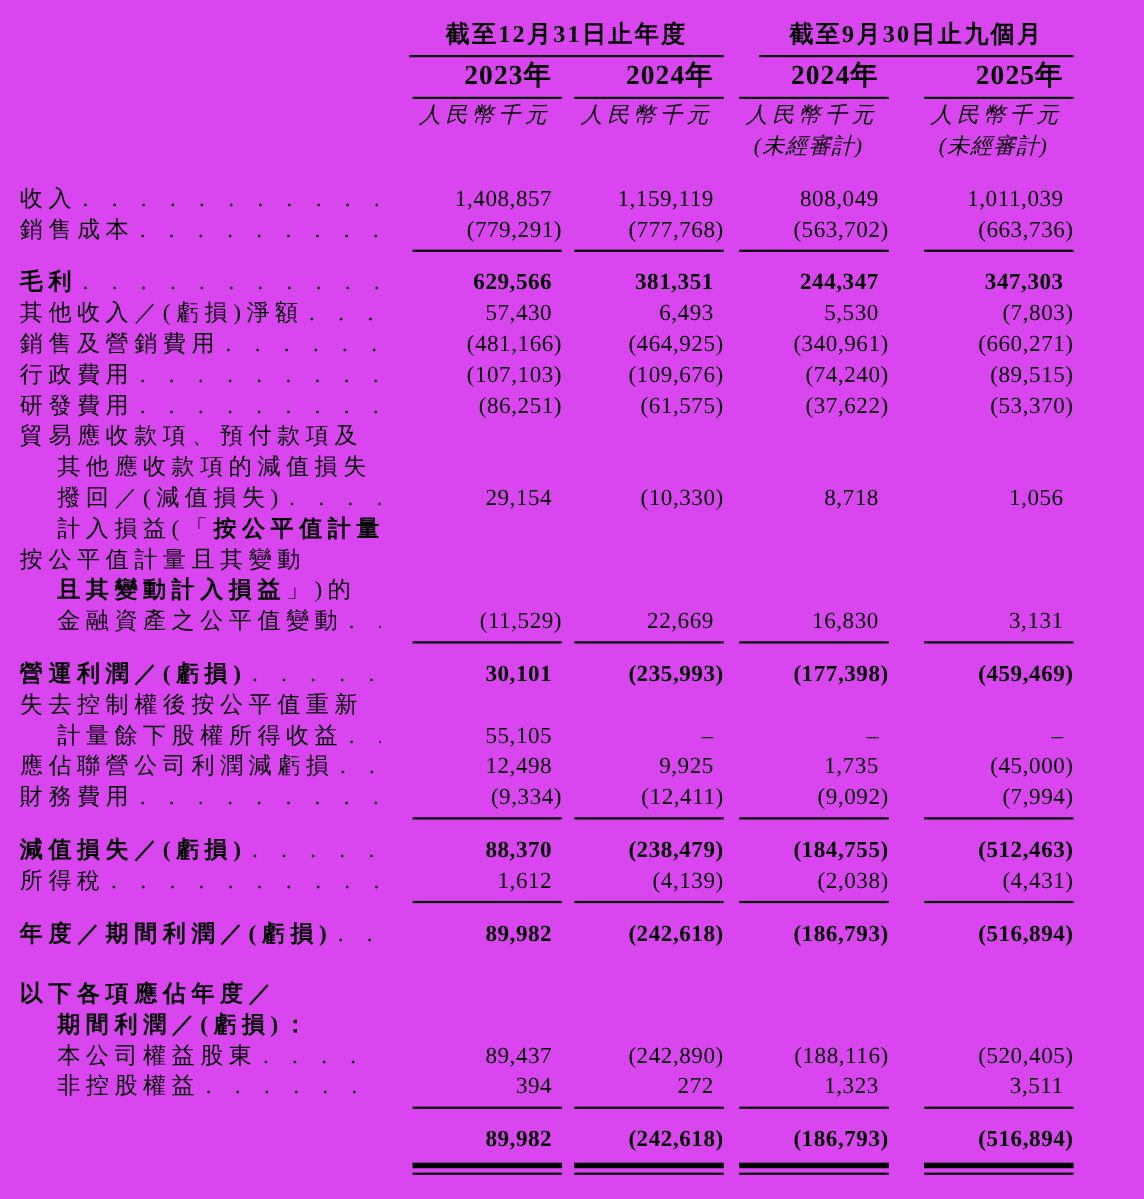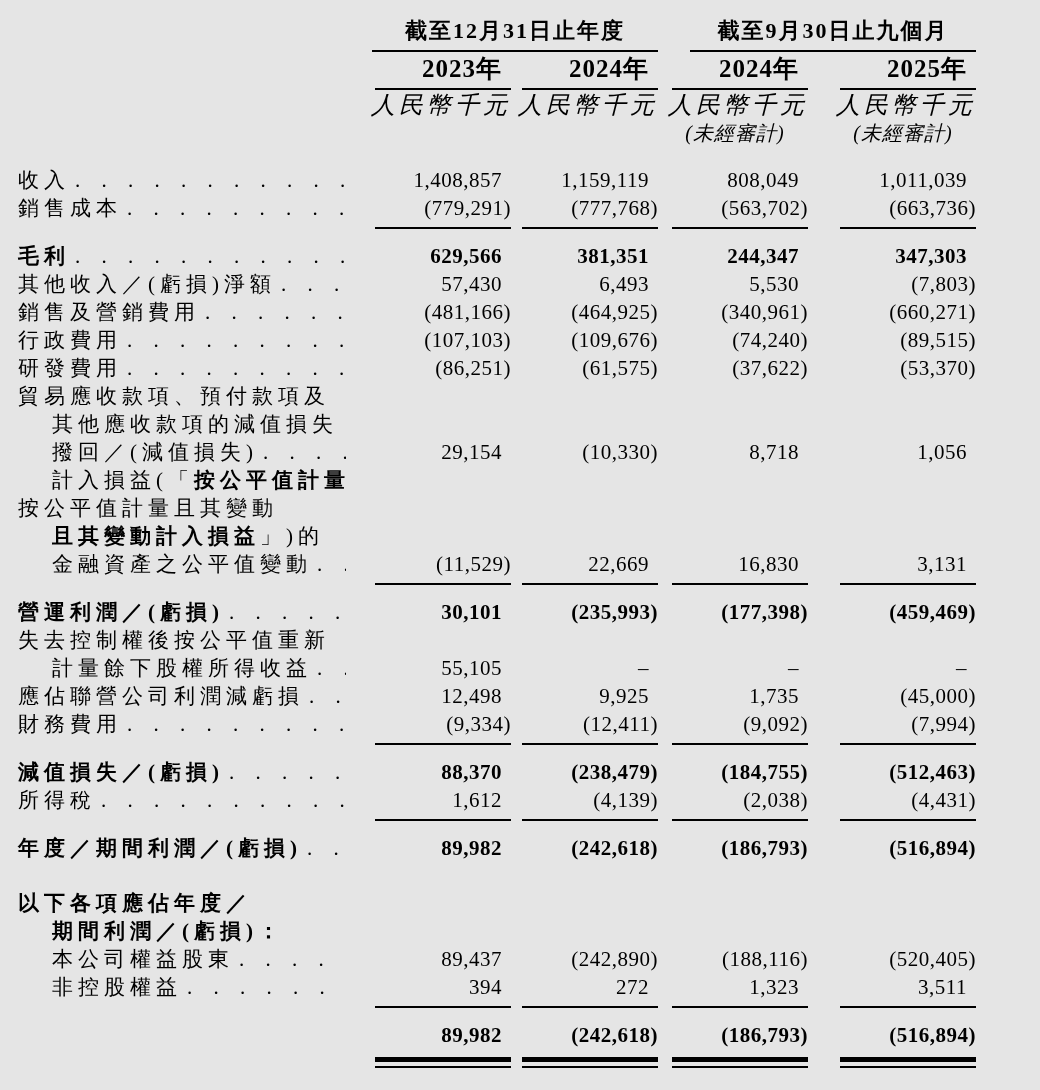--- a/index.html
+++ b/index.html
@@ -2,21 +2,21 @@
 <html><head>
 <meta charset="utf-8">
 <style>
   html, body { margin:0; padding:0; background:#ffffff; }
   .page {
     position: relative;
     width: 1040px; height: 1090px;
     box-sizing: border-box;
     padding: 16px 0 0 18px;
     overflow: hidden;
-    background: #e5e5e5;
+    background: #d946ef;
     color: #000;
     font-family: "Liberation Serif", "DejaVu Serif", serif;
   }
   .row, .hrow { display: flex; align-items: flex-end; }
   .lspace, .lblblock { width: 328px; flex: 0 0 328px; }
   .cell { text-align: right; }
   .c1 { flex: 0 0 165px; width:165px; }
   .c2 { flex: 0 0 147px; width:147px; }
   .c3 { flex: 0 0 150px; width:150px; }
   .c4 { flex: 0 0 168px; width:168px; }
@@ -28,21 +28,21 @@
     width: 286px; margin-left: auto;
     font-weight: bold; font-size: 22px; line-height: 30px;
     letter-spacing: 2px; text-align: center; white-space: nowrap;
   }
   .hrule { width: 286px; margin-left: auto; height: 0; border-top: 2px solid #000; }
   .trules { margin-top: 4px; }
   .yr { display:inline-block; font-weight: bold; font-size: 25px; line-height: 34px; letter-spacing: 1px; padding-right: 9px; }
   .yrules .rule { margin-top: 2px; }
   .unitbox {
     width: 140px; margin-left: auto; text-align: center;
-    font-style: italic; font-size: 24px; line-height: 30px;
+    font-style: italic; font-size: 20px; line-height: 30px;
     letter-spacing: 4px; white-space: nowrap;
   }
   .notebox {
     width: 146px; margin-left: auto; text-align: center;
     font-style: italic; font-size: 20px; line-height: 26px;
     letter-spacing: 1px; white-space: nowrap;
   }
   .tbody { margin-top: 20px; }
 
   

